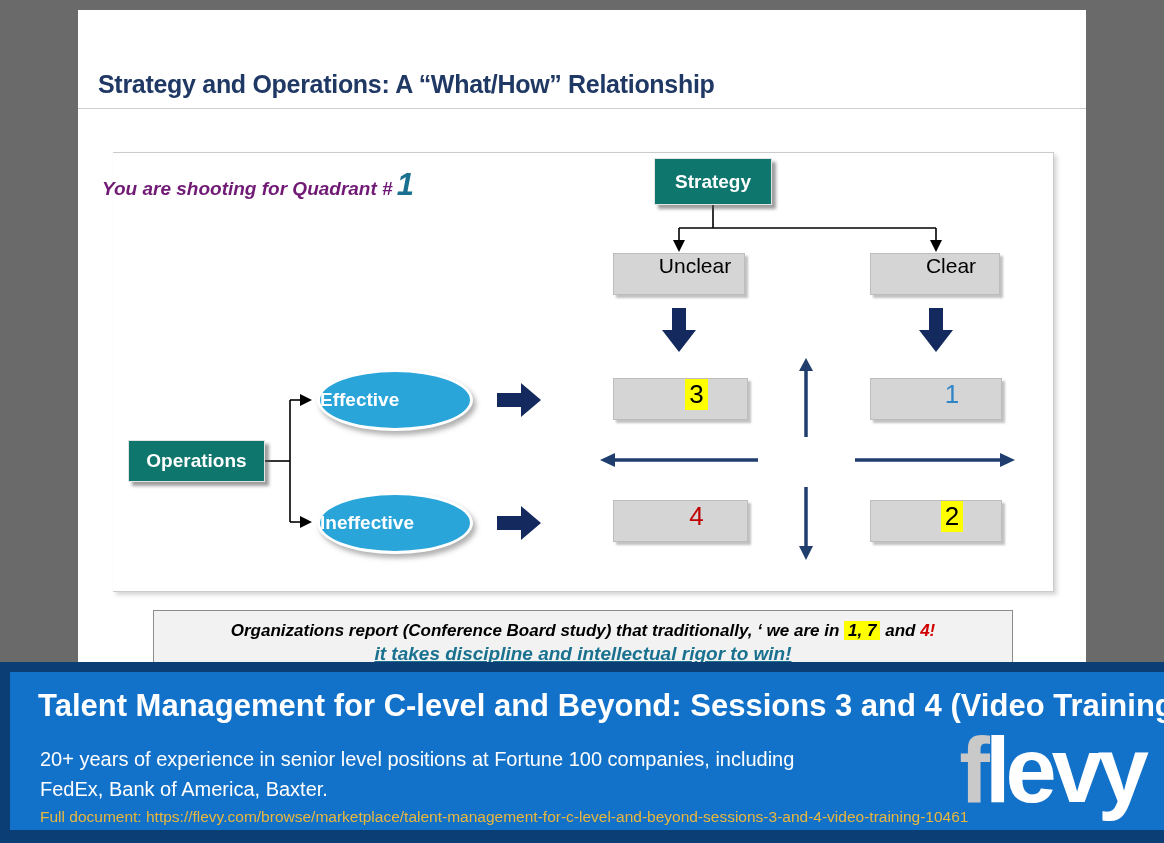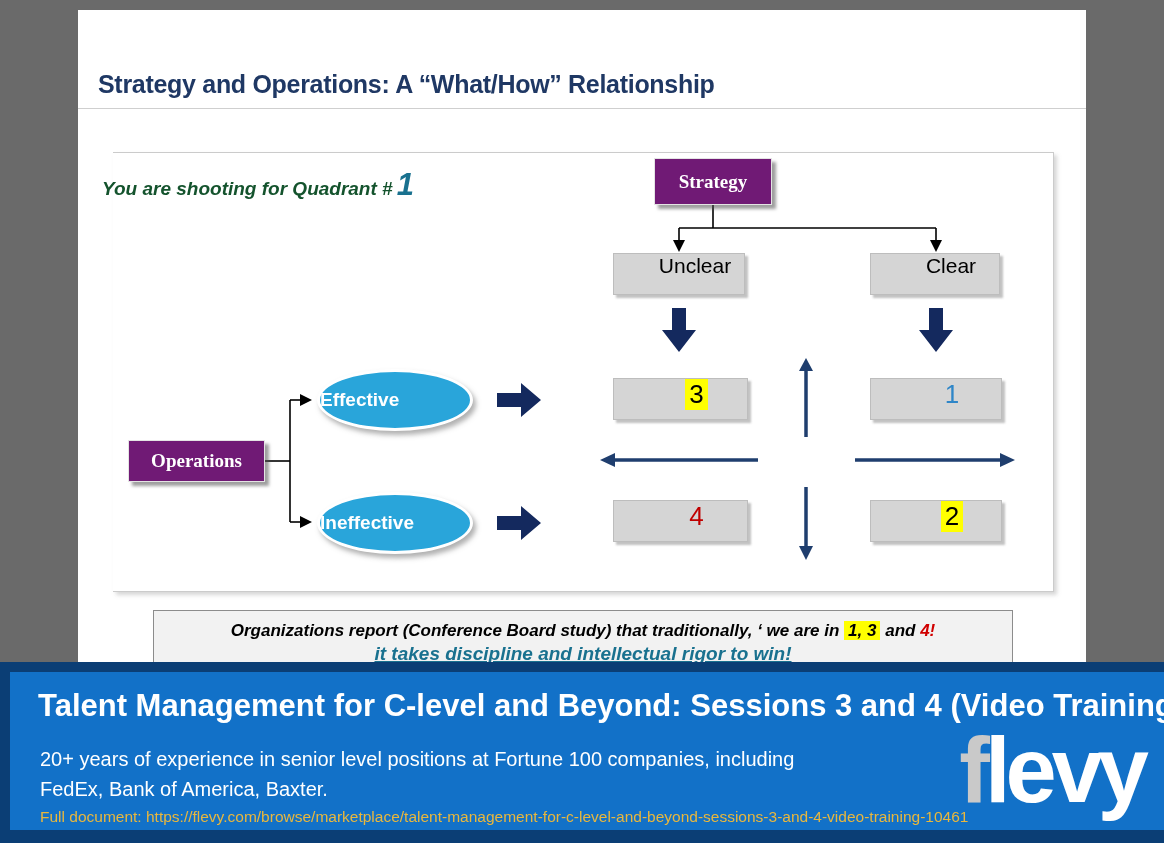--- a/index.html
+++ b/index.html
@@ -4,31 +4,31 @@
 <style>
   * { margin:0; padding:0; box-sizing:border-box; }
   body { font-family:"Liberation Sans", sans-serif; }
   .screen { position:relative; width:1164px; height:843px; background:#6A6A6A; overflow:hidden; }
 
   
   .slide { position:absolute; left:78px; top:10px; width:1008px; height:833px; background:#FFFFFF; }
   .slide-title { position:absolute; left:20px; top:60px; width:980px; font-size:25px; font-weight:bold; color:#1F3864; letter-spacing:-0.3px; }
   .title-rule { position:absolute; left:0; top:98px; width:1008px; height:0; border-top:1.5px solid #CFCFCF; }
   .subtitle { position:absolute; left:24px; top:120px; display:flex; align-items:baseline; }
-  .subtitle .pre { font-size:19px; font-weight:bold; font-style:italic; color:#14532d;margin-top:48px; }
+  .subtitle .pre { font-size:19px; font-weight:bold; font-style:italic; color:#701a75;margin-top:48px; }
   .subtitle .qnum { font-size:31px; font-weight:bold; font-style:italic; color:#19718F; margin-left:4px; }
 
   .panel { position:absolute; left:35px; top:142px; width:941px; height:440px;
            border-top:1.5px solid #CBCBCB; border-right:1.5px solid #CBCBCB; border-bottom:1.5px solid #CBCBCB;
            box-shadow:3px 3px 4px rgba(140,140,140,0.35); background:transparent; }
 
   .diagram-svg { position:absolute; left:0; top:0; width:1008px; height:833px; pointer-events:none; }
 
-  .navybox { position:absolute; background:#701a75; border:1px solid #E4E4E4; box-shadow:4px 4px 3px rgba(80,80,80,0.55);
-             display:flex; align-items:center; justify-content:center; color:#FFF; font-weight:bold; font-size:19px;font-family:Liberation Serif, serif; }
+  .navybox { position:absolute; background:#0f766e; border:1px solid #E4E4E4; box-shadow:4px 4px 3px rgba(80,80,80,0.55);
+             display:flex; align-items:center; justify-content:center; color:#FFF; font-weight:bold; font-size:19px; }
   .gbox { position:absolute; background:#D5D5D5; border:1px solid #BDBDBD; box-shadow:3px 3px 2px rgba(120,120,120,0.45);
           display:flex; align-items:flex-start; justify-content:center; font-size:21px; color:#000;padding-left:32px; }
   .gbox.qnum-box { font-size:26px; }
   .hl { background:#FFFF00; padding:0 4px; }
 
   .ellipse { position:absolute; width:156px; height:62px; background:#29A5DA; border:3px solid #FFF; border-radius:50%;
              box-shadow:3px 4px 5px rgba(100,100,100,0.5); display:flex; align-items:center; justify-content:flex-start;
              color:#FFF; font-weight:bold; font-size:19px; }
 
   .callout { position:absolute; left:75px; top:600px; width:860px; height:80px; background:#F2F2F2;
@@ -135,21 +135,21 @@
     </div>
     <div class="gbox qnum-box" style="left:535px; top:490px; width:135px; height:42px;">
       <span style="color: rgb(192, 0, 0);">4</span>
     </div>
     <div class="gbox qnum-box" style="left:792px; top:490px; width:132px; height:42px;">
       <span class="hl" style="color: rgb(0, 0, 0);">2</span>
     </div>
 
     <div class="callout">
       <div class="l1">
-        <span>Organizations report (Conference Board study) that traditionally, ‘ we are in </span><span class="hl">1, 3</span><span> and </span><span class="red">4!</span>
+        <span>Organizations report (Conference Board study) that traditionally, ‘ we are in </span><span class="hl">1, 7</span><span> and </span><span class="red">4!</span>
       </div>
       <div class="l2">it takes discipline and intellectual rigor to win!</div>
     </div>
 
   </div>
 
   <div class="banner">
     <div class="banner-inner">
       <div class="banner-title">Talent Management for C-level and Beyond: Sessions 3 and 4 (Video Training)</div>
       <div class="banner-desc">

